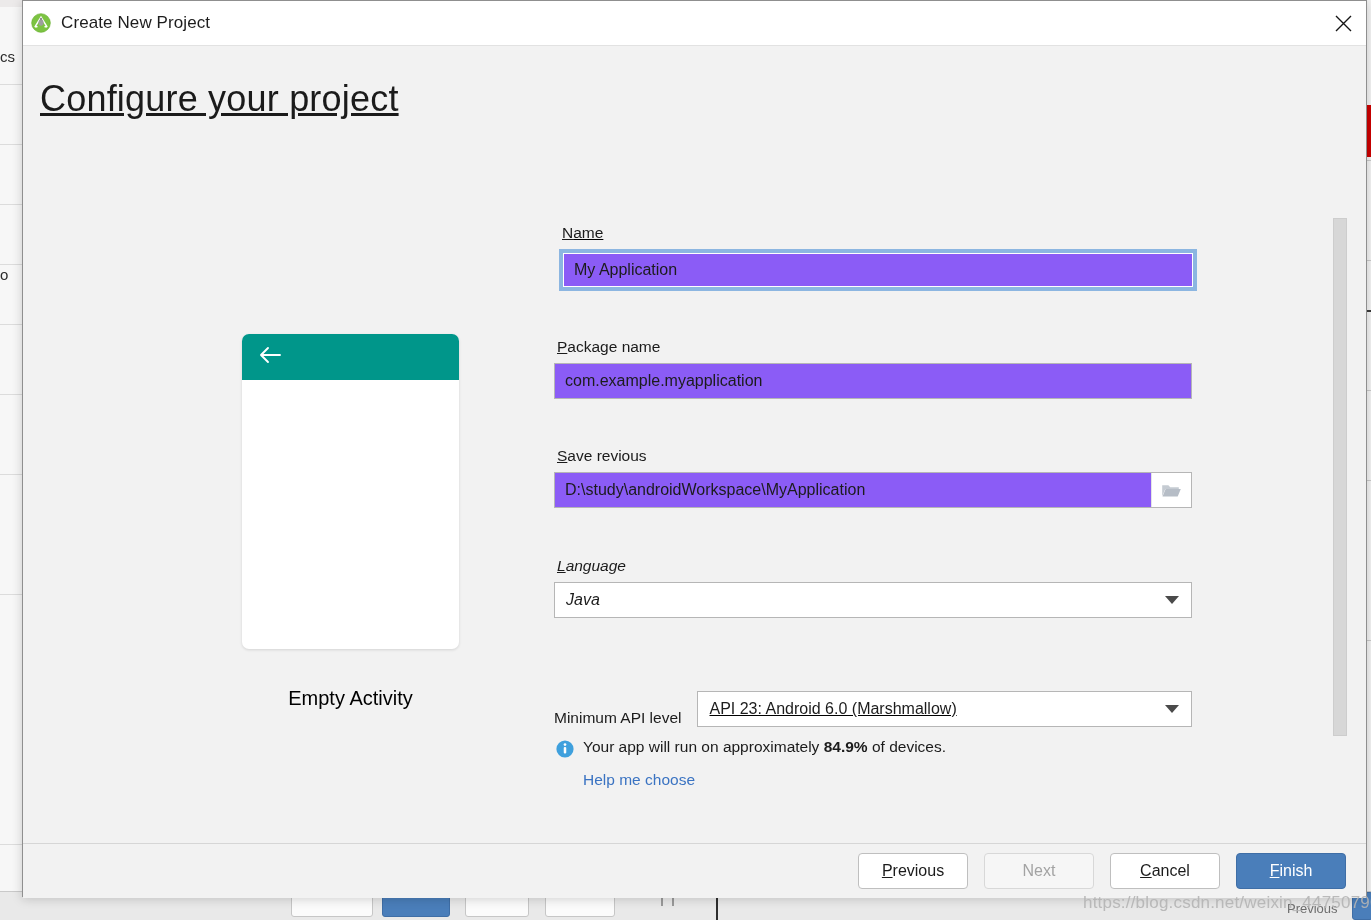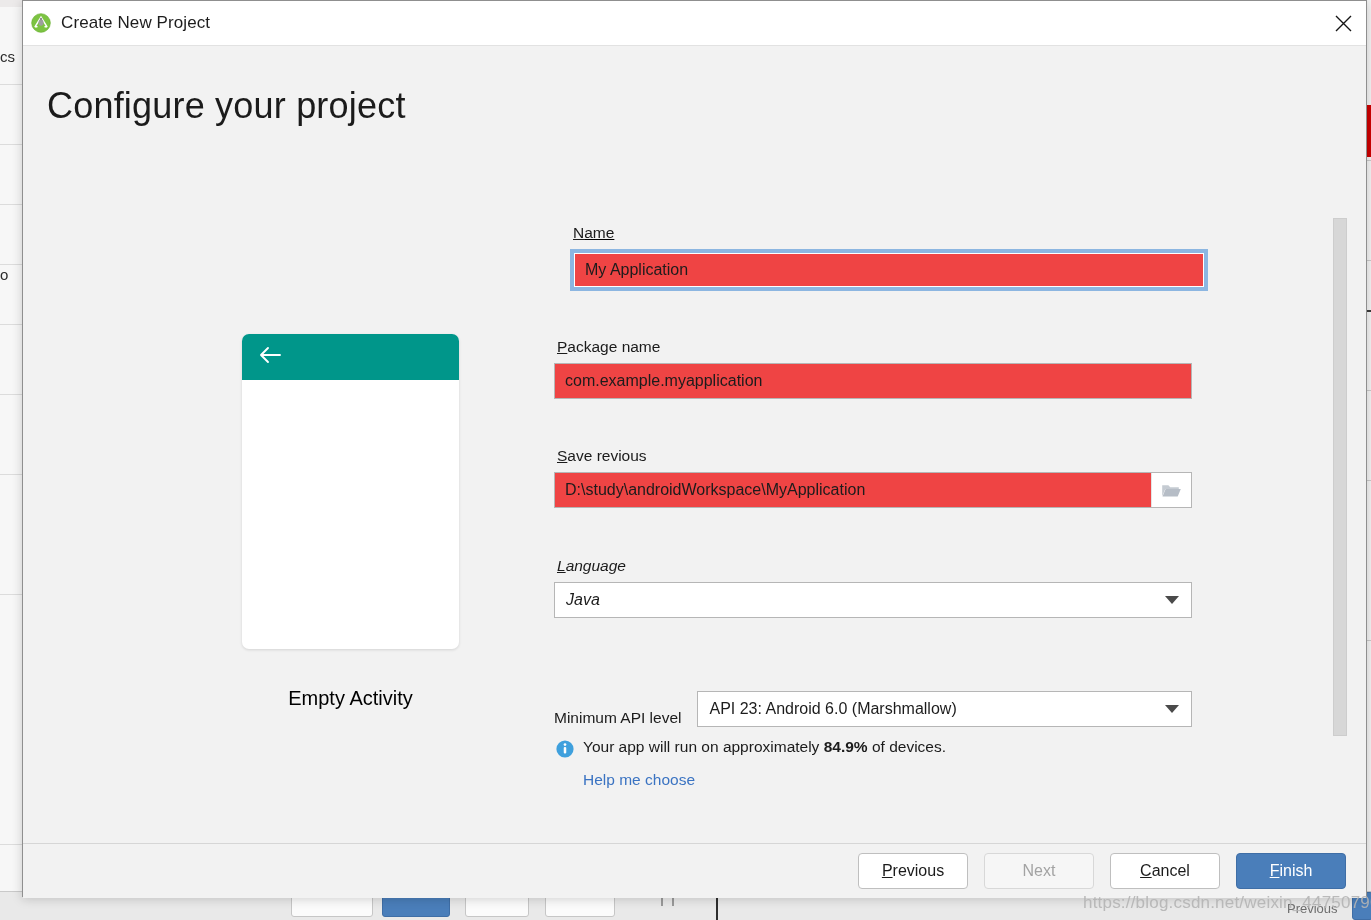--- a/index.html
+++ b/index.html
@@ -152,21 +152,22 @@
   }
 
   .page-title {
     position: absolute;
     left: 17px;
     top: 32px;
     font-size: 36px;
     font-weight: 400;
     color: #1b1b1b;
     letter-spacing: 0.2px;
-    margin: 7px;
+    margin: 0;
+    text-decoration: underline;
   }
 
   
   .preview-wrap {
     position: absolute;
     left: 219px;
     top: 288px;
     width: 217px;
     text-align: center;
   }
@@ -198,30 +199,30 @@
     top: 0;
     width: 640px;
   }
   .field-label {
     font-size: 15.5px;
     color: #1b1b1b;
     margin: 0 0 7px 3px;
   }
   .field-label u { text-decoration: underline; }
 
-  .group-name     { position: absolute; top: 178px; left: 16px; width: 638px; text-decoration: underline; }
+  .group-name     { position: absolute; top: 178px; left: 5px; width: 638px; text-decoration: underline; }
   .group-package  { position: absolute; top: 292px; left: 0; width: 638px; }
   .group-save     { position: absolute; top: 401px; left: 0; width: 638px; }
   .group-language { position: absolute; top: 511px; left: 0; width: 638px; font-style: italic; }
 
   .text-input {
     width: 100%;
     height: 36px;
     box-sizing: border-box;
-    background: #ef4444;
+    background: #8b5cf6;
     border: 1px solid #b6b6b6;
     font-family: "Liberation Sans", sans-serif;
     font-size: 16px;
     color: #1c1c1c;
     padding: 0 10px;
     outline: none;
     border-radius: 0;
   }
   .focus-ring {
     border: 2px solid #8cb6e1;
@@ -287,21 +288,21 @@
     display: flex;
     align-items: flex-end;
     width: 638px;
   }
   .api-label {
     font-size: 15.5px;
     color: #1b1b1b;
     white-space: nowrap;
     margin-right: 16px;
   }
-  .api-combo { flex: 1 1 auto; }
+  .api-combo { flex: 1 1 auto; text-decoration: underline; }
 
   .api-note {
     position: absolute;
     top: 692px; left: 2px;
     display: flex;
     align-items: flex-start;
     font-size: 15.5px;
     color: #1b1b1b;
   }
   .info-icon {

